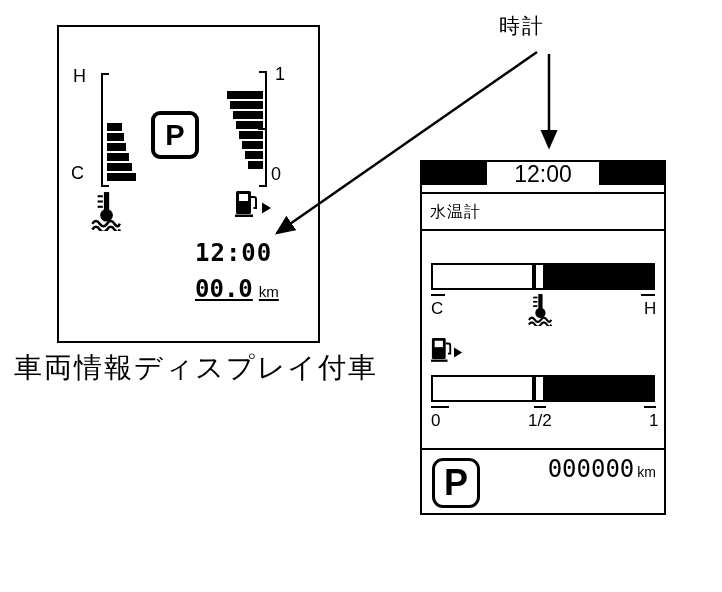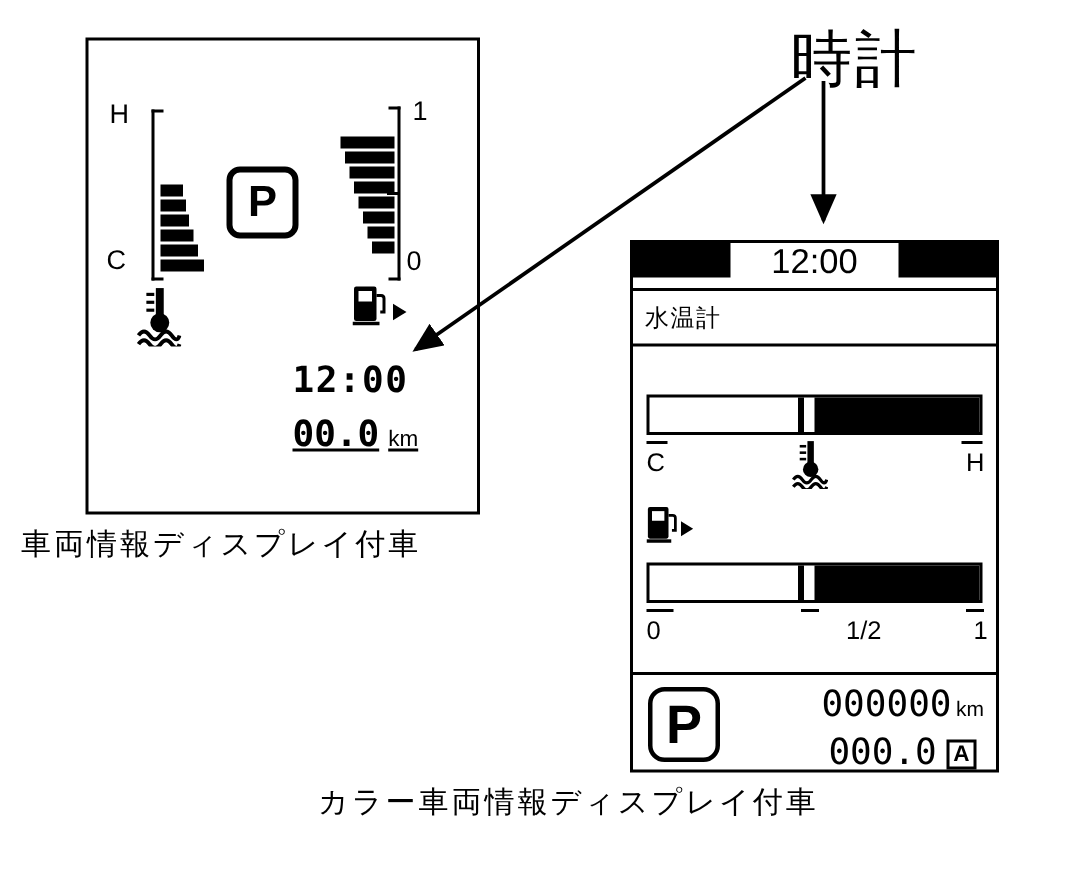--- a/index.html
+++ b/index.html
@@ -5,29 +5,29 @@
   * { margin:0; padding:0; box-sizing:border-box; }
   html, body { width:722px; height:592px; }
   body {
     position:relative; background:#ffffff; color:#000;
     font-family:"Liberation Sans","DejaVu Sans",sans-serif;
     overflow:hidden;
   }
   .figure { position:absolute; inset:0; }
 
   
-  .clock-annotation { position:absolute; left:527px; top:12px; font-size:41px; letter-spacing:2px; white-space:nowrap; }
+  .clock-annotation { position:absolute; left:499px; top:12px; font-size:21px; letter-spacing:2px; white-space:nowrap; }
   .arrows-overlay { position:absolute; left:0; top:0; width:722px; height:592px; pointer-events:none; z-index:10; }
 
   
   .panel { position:absolute; border:2px solid #000; background:#fff; }
   .panel-mono  { left:57px;  top:25px;  width:263px; height:318px; }
   .panel-color { left:420px; top:160px; width:246px; height:355px; }
 
-  .caption { position:absolute; font-size:20px; letter-spacing:2px; white-space:nowrap; }
+  .caption { position:absolute; font-size:28px; letter-spacing:2px; white-space:nowrap; }
   .caption-mono  { left:14px;  top:349px; }
   .caption-color { left:212px; top:521px; }
 
   
   .pm-label { position:absolute; font-size:18px; line-height:18px; }
   .pm-h    { left:14px;  top:40px;  }
   .pm-c    { left:12px;  top:137px; }
   .pm-one  { left:216px; top:38px;  }
   .pm-zero { left:212px; top:138px; }
 
@@ -95,34 +95,34 @@
   .t-temp-l { left:9px;   top:132px; width:14px; height:2px; }
   .t-temp-r { left:219px; top:132px; width:14px; height:2px; }
   .t-fuel-l { left:9px;   top:244px; width:18px; height:2px; }
   .t-fuel-m { left:112px; top:244px; width:12px; height:2px; }
   .t-fuel-r { left:222px; top:244px; width:12px; height:2px; }
 
   .pc-label { position:absolute; font-size:17px; line-height:17px; }
   .pc-c    { left:9px;   top:138px; }
   .pc-h    { left:222px; top:138px; }
   .pc-0    { left:9px;   top:250px; }
-  .pc-half { left:106px; top:250px;margin-left:36px; }
+  .pc-half { left:106px; top:250px; }
   .pc-1    { left:227px; top:250px; }
 
   .pc-thermo { position:absolute; left:106px; top:131px; }
   .pc-pump   { position:absolute; left:9px;  top:174px; }
   .pc-pump-arrow { position:absolute; left:32px; top:185px; }
 
   .pc-gear {
     position:absolute; left:10px; top:296px; width:48px; height:50px;
     border:3px solid #000; border-radius:11px;
     display:flex; align-items:center; justify-content:center;
     font-size:36px; font-weight:bold;
   }
-  .pc-meters { position:absolute; right:8px; top:293px; text-align:center;margin-left:14px; }
+  .pc-meters { position:absolute; right:8px; top:293px; text-align:right;margin-left:14px; }
   .pc-meters .row { white-space:nowrap; line-height:28px; }
   .pc-meters .val { font-family:"DejaVu Sans Mono","Liberation Mono",monospace; font-size:24px; }
   .pc-meters .unit { font-size:14px; margin-left:3px; }
   .pc-badge { display:inline-block; border:2px solid #000; font-size:15px; line-height:16px; padding:0 3px; margin-left:6px; vertical-align:2px; font-weight:bold; }
 </style>
 </head>
 <body>
 
 <div class="figure">
 
@@ -237,26 +237,22 @@
 
     <div class="pc-line pc-line3"></div>
 
     <div class="pc-gear">
       <span>P</span>
     </div>
     <div class="pc-meters">
       <div class="row">
         <span class="val">000000</span><span class="unit">km</span>
       </div>
-      <div class="row">
-        <span class="val">000.0</span><span class="pc-badge">A</span>
-      </div>
     </div>
   </div>
-  <div class="caption caption-color">カラー車両情報ディスプレイ付車</div>
 
   <svg class="arrows-overlay" viewBox="0 0 722 592">
     <defs>
       <marker id="ah" markerWidth="9" markerHeight="8" refX="7" refY="3.5" orient="auto">
         <path d="M0,0 L8,3.5 L0,7 Z" fill="#000"></path>
       </marker>
     </defs>
     <line x1="549" y1="54" x2="549" y2="147" stroke="#000" stroke-width="2.5" marker-end="url(#ah)"></line>
     <line x1="537" y1="52" x2="277" y2="233" stroke="#000" stroke-width="2.5" marker-end="url(#ah)"></line>
   </svg>

